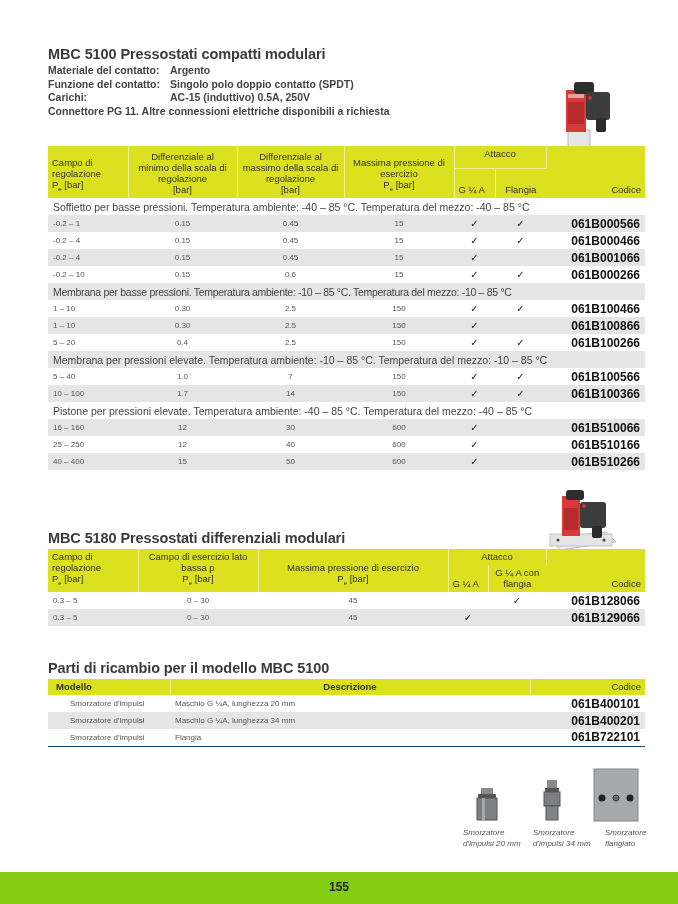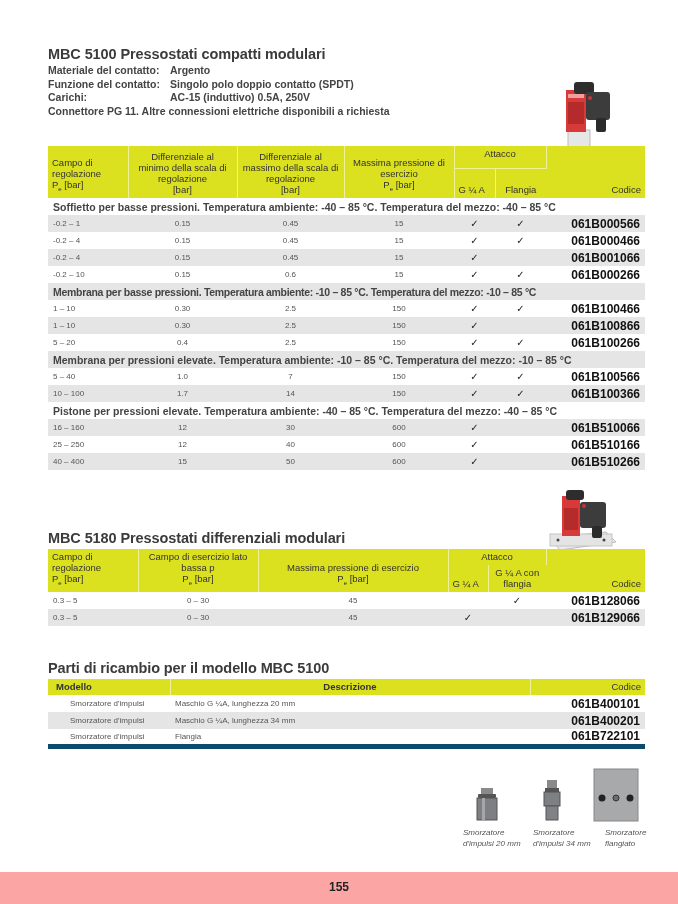--- a/index.html
+++ b/index.html
@@ -9,29 +9,29 @@
   .title { position: absolute; left: 48px; font-size: 14.5px; font-weight: bold; color: #3b3b3b; letter-spacing: -0.1px; }
   .specs { position: absolute; left: 48px; top: 64px; font-size: 10.5px; font-weight: bold; color: #444; line-height: 13.5px; }
   .specs .row { display: flex; }
   .specs .k { width: 122px; }
 
   table { border-collapse: collapse; position: absolute; left: 48px; width: 597px; table-layout: fixed; }
   th { background: #dbe01f; font-weight: normal; font-size: 9.5px; color: #333; line-height: 11px; vertical-align: bottom; padding: 2px 4px 3px; border-right: 1px solid #eef196; }
   th:last-child { border-right: none; }
   td { font-size: 8px; color: #555; height: 17px; padding: 0 5px; white-space: nowrap; }
   tr.alt td { background: #e5e5e5; }
-  td.sec { font-size: 10.5px; font-weight: bold; color: #444; padding-left: 5px; }
+  td.sec { font-size: 10.5px; font-weight: normal; color: #444; padding-left: 5px; }
   td.code { font-weight: bold; color: #111; text-align: right; font-size: 12px; }
   td.c { text-align: center; }
   td.chk { text-align: center; font-size: 10px; color: #222; }
   .sub { font-size: 6px; vertical-align: sub; }
 
   .img-pressostat { position: absolute; }
   .caption { position: absolute; font-size: 8px; font-style: italic; color: #555; line-height: 11px; }
-  .footer { position: absolute; left: 0; top: 872px; width: 678px; height: 32px; background: #fca5a5; text-align: center; }
+  .footer { position: absolute; left: 0; top: 872px; width: 678px; height: 32px; background: #84cc16; text-align: center; }
   .footer span { font-size: 12px; font-weight: bold; color: #222; line-height: 30px; }
 </style>
 </head>
 <body>
 
 <div class="title" style="top:46px;">MBC 5100 Pressostati compatti modulari</div>
 <div class="specs">
   <div class="row">
       <span class="k">Materiale del contatto:</span>
       <span>Argento</span>
@@ -275,21 +275,21 @@
         <td class="c">45</td>
         <td class="chk">✓</td>
         <td class="chk"></td>
         <td class="code">061B129066</td>
       </tr>
   </tbody>
 </table>
 
 <div class="title" style="top:660px;">Parti di ricambio per il modello MBC 5100</div>
 
-<table style="top:679px;border-bottom:5px solid #0c4a6e;">
+<table style="top:679px;border-bottom:1px solid #0c4a6e;">
   <colgroup>
       <col style="width:122px">
       <col style="width:360px">
       <col style="width:115px">
     </colgroup>
   <thead>
     <tr>
       <th style="text-align:left;font-weight:bold;padding-left:8px;">Modello</th>
       <th style="text-align:center;font-weight:bold;margin-top:28px;">Descrizione</th>
       <th style="text-align:right;">Codice</th>

